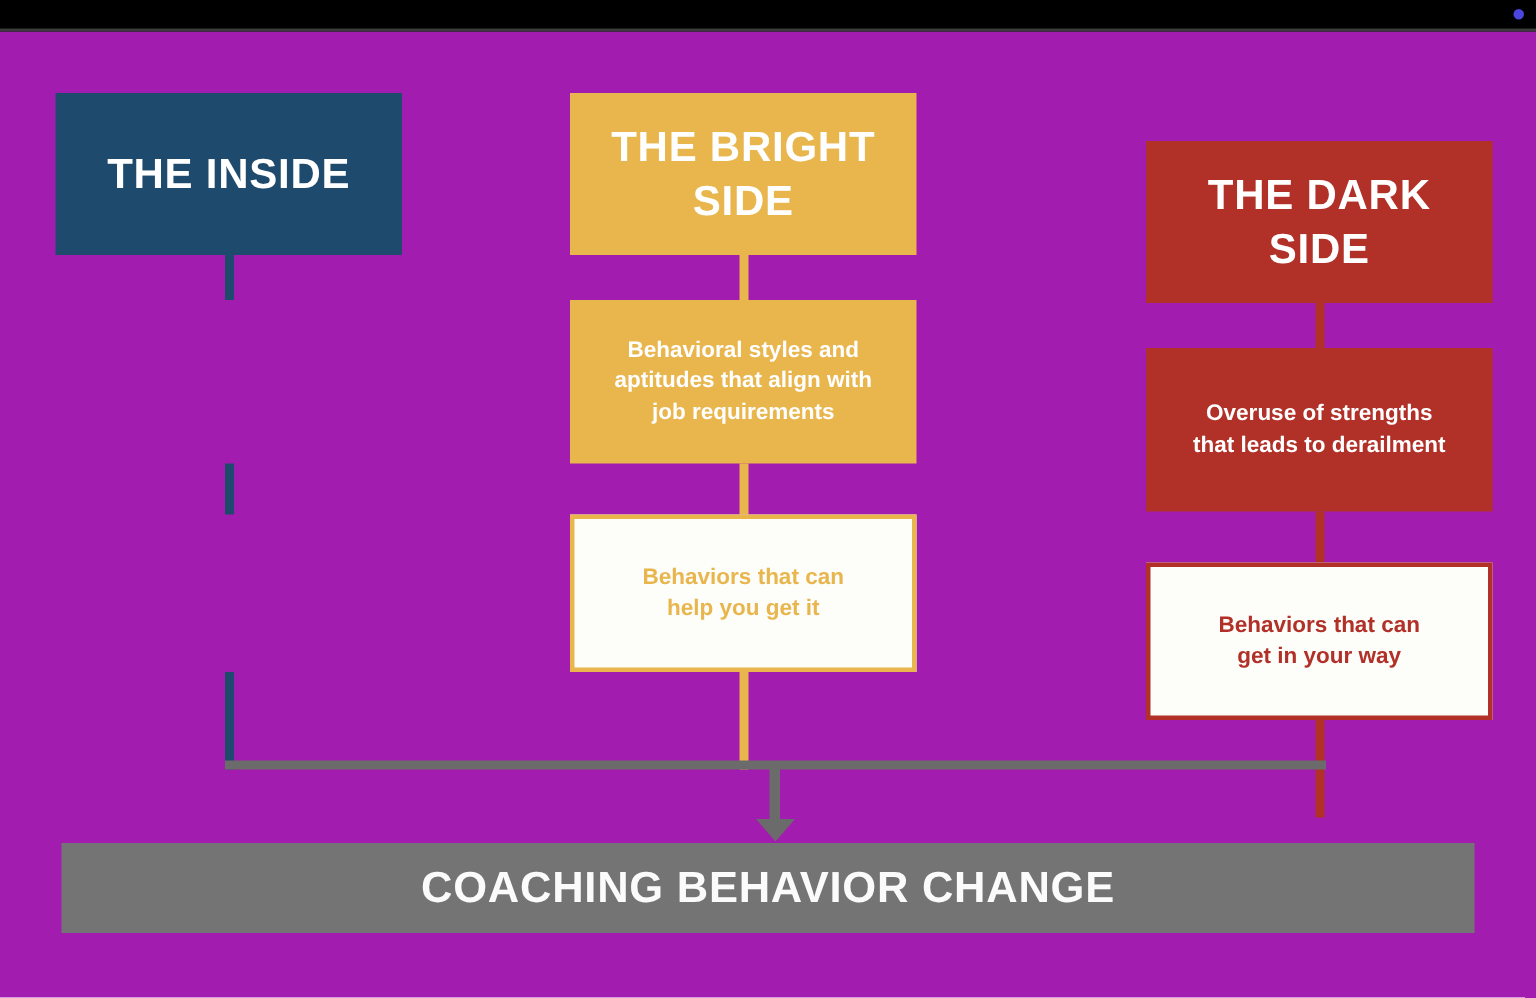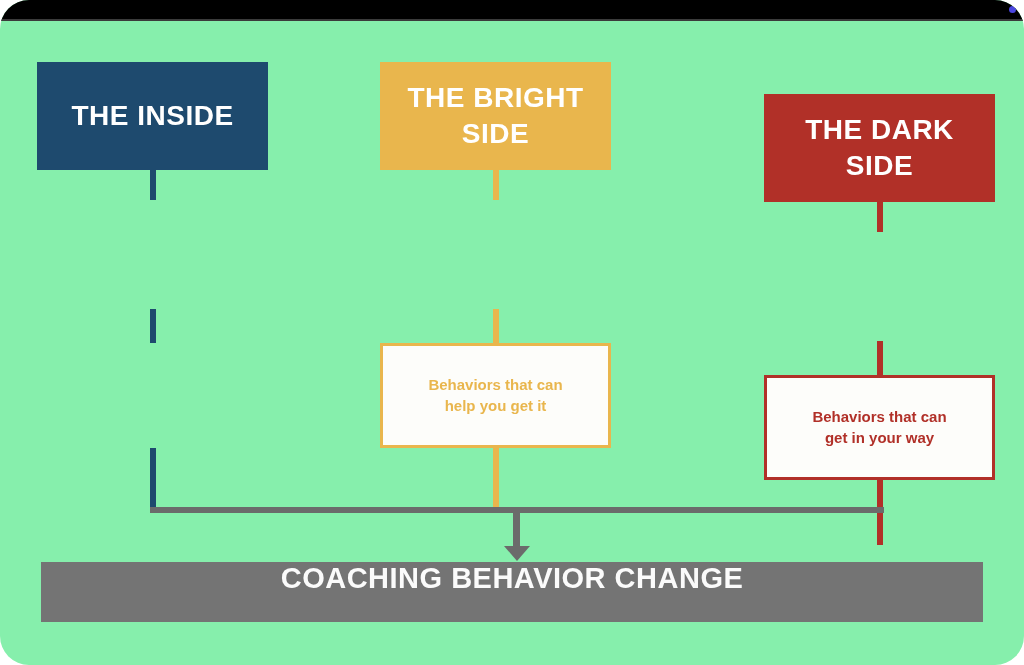--- a/index.html
+++ b/index.html
@@ -3,23 +3,22 @@
 <meta charset="utf-8">
 <style>
   * { margin: 0; padding: 0; box-sizing: border-box; }
   html, body { background: #ffffff; }
   body { font-family: "Liberation Sans", sans-serif; }
 
   .stage {
     position: relative;
     width: 1024px;
     height: 665px;
-    background: #86efac;
+    background: #a21caf;
     overflow: hidden;
-    border-radius: 29px;
   }
 
   
   .top-bar {
     position: absolute;
     left: 0; top: 0;
     width: 1024px; height: 21px;
     background: #000000;
     border-bottom: 2px solid #3b3b3b;
   }
@@ -116,20 +115,21 @@
     z-index: 2;
   }
 
   
   .footer-bar {
     position: absolute;
     left: 41px; top: 562px;
     width: 942px; height: 60px;
     background: #747474;
     display: flex;
+    align-items: center;
     justify-content: center;
     color: #fbfbfb;
     font-size: 29px;
     font-weight: bold;
     letter-spacing: 0.5px;
   }
 </style>
 </head>
 <body>
 
@@ -147,34 +147,43 @@
     <div class="vconn c2"></div>
     <div class="vconn tail"></div>
   </div>
 
   <div class="column col-1" style="--col: #e9b64d;">
     <div class="box header">
       <span>THE BRIGHT
 SIDE</span>
     </div>
     <div class="vconn c1"></div>
+    <div class="box middle">
+      <span>Behavioral styles and
+aptitudes that align with
+job requirements</span>
+    </div>
     <div class="vconn c2"></div>
     <div class="box outline">
       <span>Behaviors that can
 help you get it</span>
     </div>
     <div class="vconn tail"></div>
   </div>
 
   <div class="column col-2" style="--col: #b13028;">
     <div class="box header">
       <span>THE DARK
 SIDE</span>
     </div>
     <div class="vconn c1"></div>
+    <div class="box middle">
+      <span>Overuse of strengths
+that leads to derailment</span>
+    </div>
     <div class="vconn c2"></div>
     <div class="box outline">
       <span>Behaviors that can
 get in your way</span>
     </div>
     <div class="vconn tail"></div>
   </div>
 
   <div class="merge-line" style="background: rgb(107, 107, 107);"></div>
   <div class="arrow-shaft" style="background: rgb(107, 107, 107);"></div>

